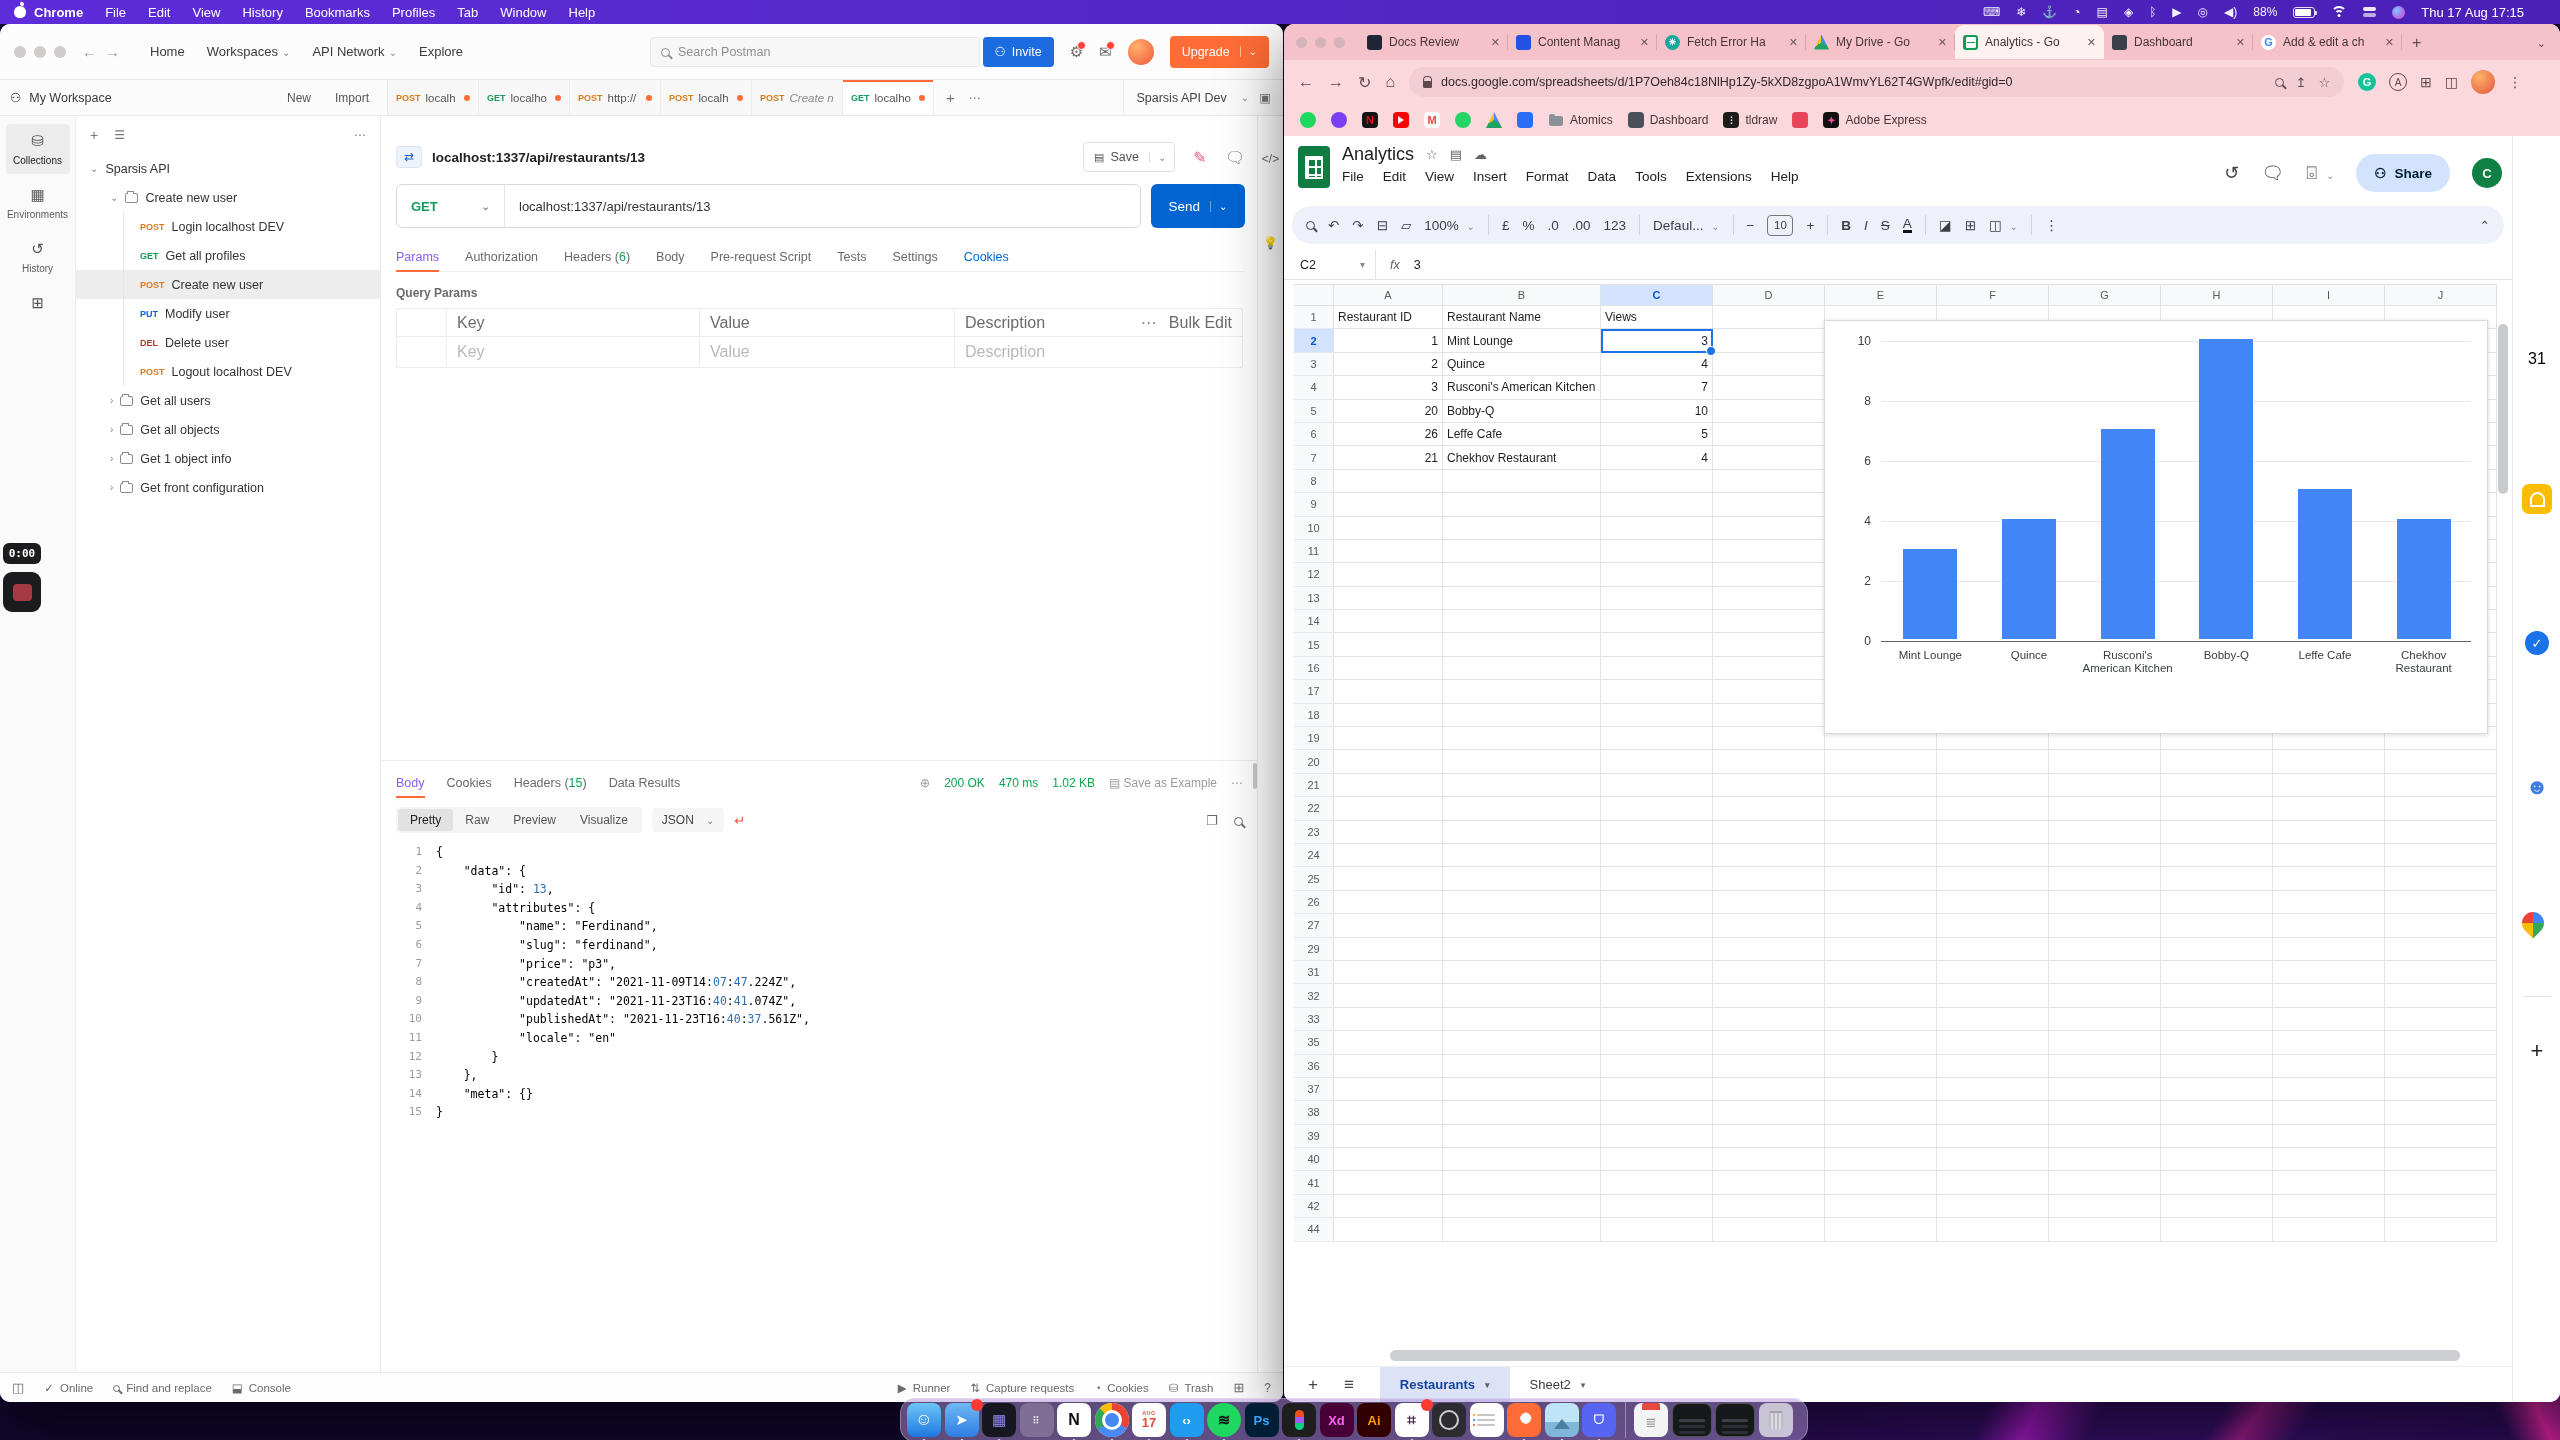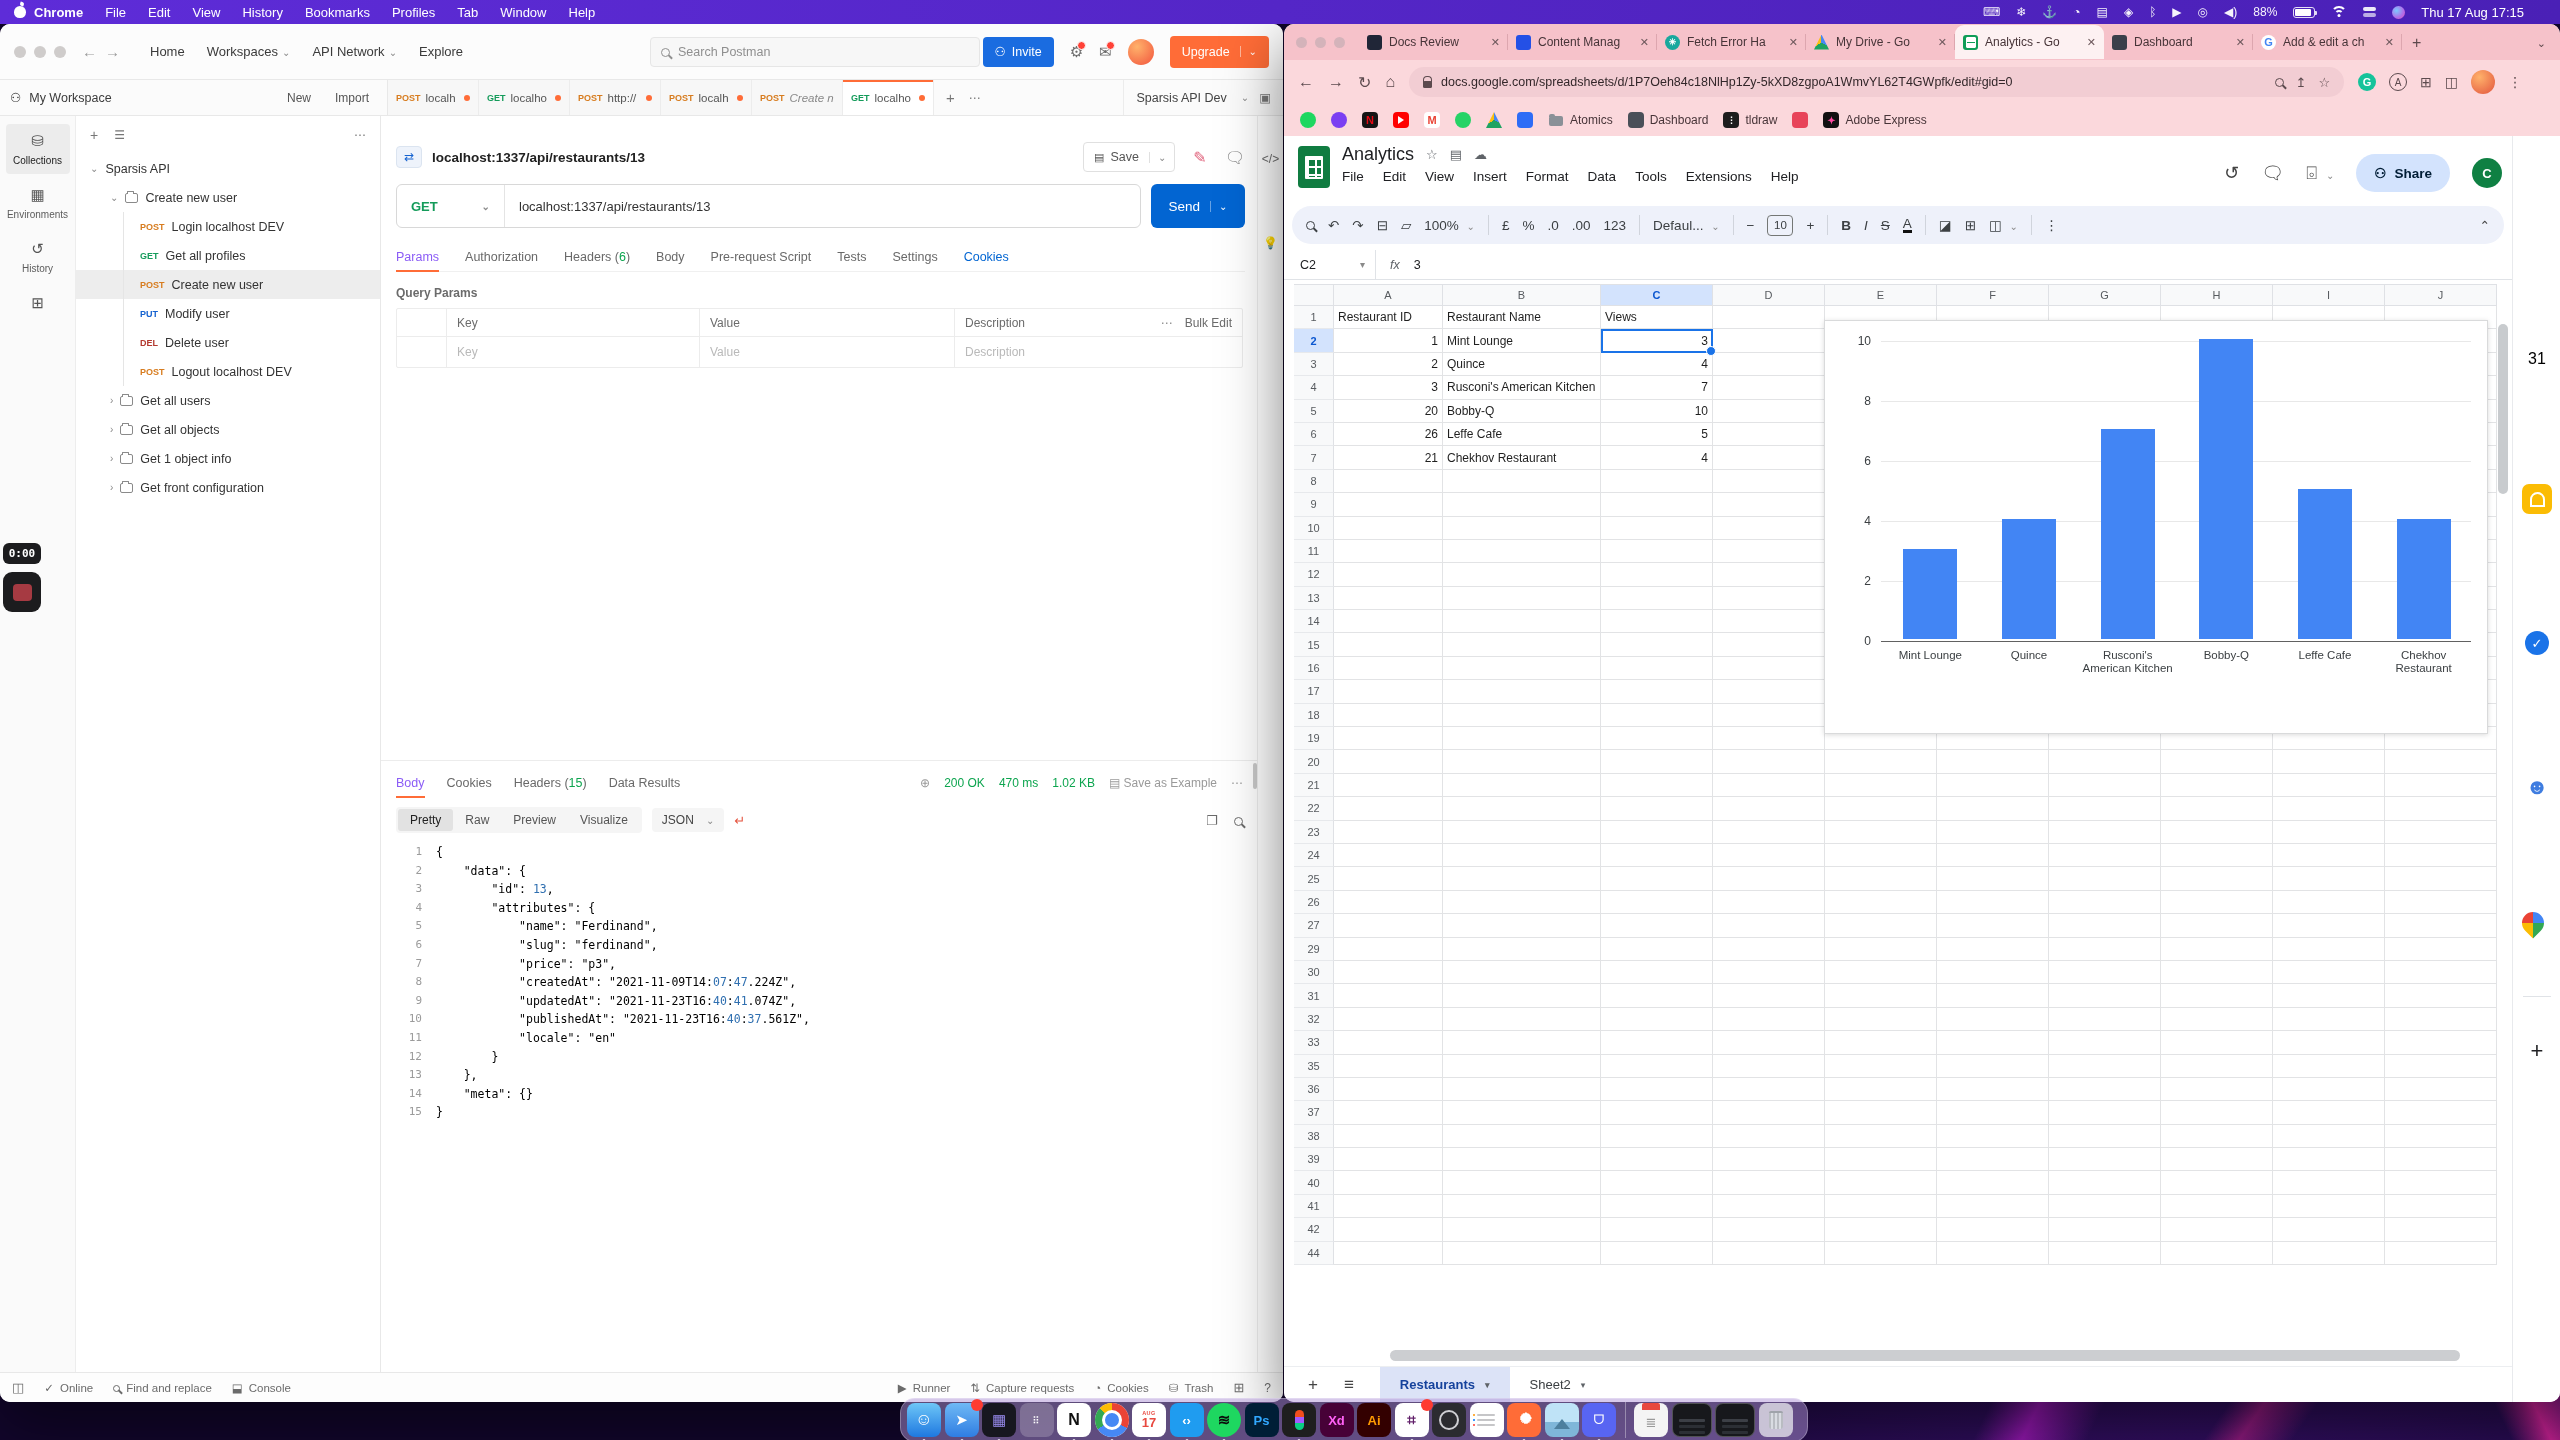--- a/index.html
+++ b/index.html
@@ -96,21 +96,21 @@
   #url-text{padding:0 14px;font-size:13px;color:#333}
   #send-btn{width:94px;background:#0265d2;border:none;border-radius:6px;color:#fff;font-size:13.5px;display:flex;align-items:center;justify-content:center;gap:10px}
   #send-btn i{font-style:normal;font-size:10px;border-left:1px solid rgba(255,255,255,.4);padding-left:8px}
   #req-tabs{position:absolute;left:15px;right:12px;top:126px;height:30px;display:flex;gap:26px;align-items:center;font-size:12.5px;color:#696969;border-bottom:1px solid #f0f0f0}
   .rtab{position:relative;height:100%;display:flex;align-items:center}
   .rtab.active{color:#8b5cf6}
   .rtab.active::after{content:"";position:absolute;left:0;right:0;bottom:-1px;height:2px;background:#ff6c37}
   .rtab .cnt{color:#0da54f}
   #cookies-link{margin-left:auto;color:#0265d2}
   #qp-label{position:absolute;left:15px;top:170px;font-size:12px;color:#6b6b6b;font-weight:bold}
-  #qp-table{position:absolute;left:15px;right:14px;top:192px;border:1px solid #ececec;border-radius:2px;font-size:12px}
+  #qp-table{position:absolute;left:15px;right:14px;top:192px;border:1px solid #ececec;border-radius:2px;font-size:16px}
   .qp-row{display:flex;height:28px;align-items:center;border-bottom:1px solid #ececec}
   .qp-row:last-child{border-bottom:none;height:30px}
   .qp-c{border-right:1px solid #ececec;height:100%;display:flex;align-items:center;padding:0 10px;color:#6b6b6b}
   .qp-c.c0{width:50px;border-right:1px solid #ececec}
   .qp-c.c1{width:253px}.qp-c.c2{width:255px}.qp-c.c3{flex:1;border-right:none;justify-content:space-between}
   .ph{color:#b9b9b9}
   #resp{position:absolute;left:0;right:0;top:644px;bottom:0;border-top:1px solid #ececec}
   #resp-tabs{position:absolute;left:15px;right:14px;top:8px;height:28px;display:flex;gap:22px;align-items:center;font-size:12.5px;color:#696969}
   #resp-meta{margin-left:auto;display:flex;gap:14px;align-items:center;font-size:12px}
   .green{color:#0da54f}
@@ -1192,33 +1192,20 @@
         <div class="g-c" style="width: 112px;"></div>
         <div class="g-c" style="width: 112px;"></div>
         <div class="g-c" style="width: 112px;"></div>
         <div class="g-c" style="width: 112px;"></div>
         <div class="g-c" style="width: 112px;"></div>
         <div class="g-c" style="width: 112px;"></div>
         <div class="g-c" style="width: 112px;"></div>
         <div class="g-c" style="width: 112px;"></div>
       </div>
       <div class="g-row">
-        <div class="g-rh">30</div>
-        <div class="g-c" style="width: 109px;"></div>
-        <div class="g-c" style="width: 158px;"></div>
-        <div class="g-c" style="width: 112px;"></div>
-        <div class="g-c" style="width: 112px;"></div>
-        <div class="g-c" style="width: 112px;"></div>
-        <div class="g-c" style="width: 112px;"></div>
-        <div class="g-c" style="width: 112px;"></div>
-        <div class="g-c" style="width: 112px;"></div>
-        <div class="g-c" style="width: 112px;"></div>
-        <div class="g-c" style="width: 112px;"></div>
-      </div>
-      <div class="g-row">
         <div class="g-rh">31</div>
         <div class="g-c" style="width: 109px;"></div>
         <div class="g-c" style="width: 158px;"></div>
         <div class="g-c" style="width: 112px;"></div>
         <div class="g-c" style="width: 112px;"></div>
         <div class="g-c" style="width: 112px;"></div>
         <div class="g-c" style="width: 112px;"></div>
         <div class="g-c" style="width: 112px;"></div>
         <div class="g-c" style="width: 112px;"></div>
         <div class="g-c" style="width: 112px;"></div>

